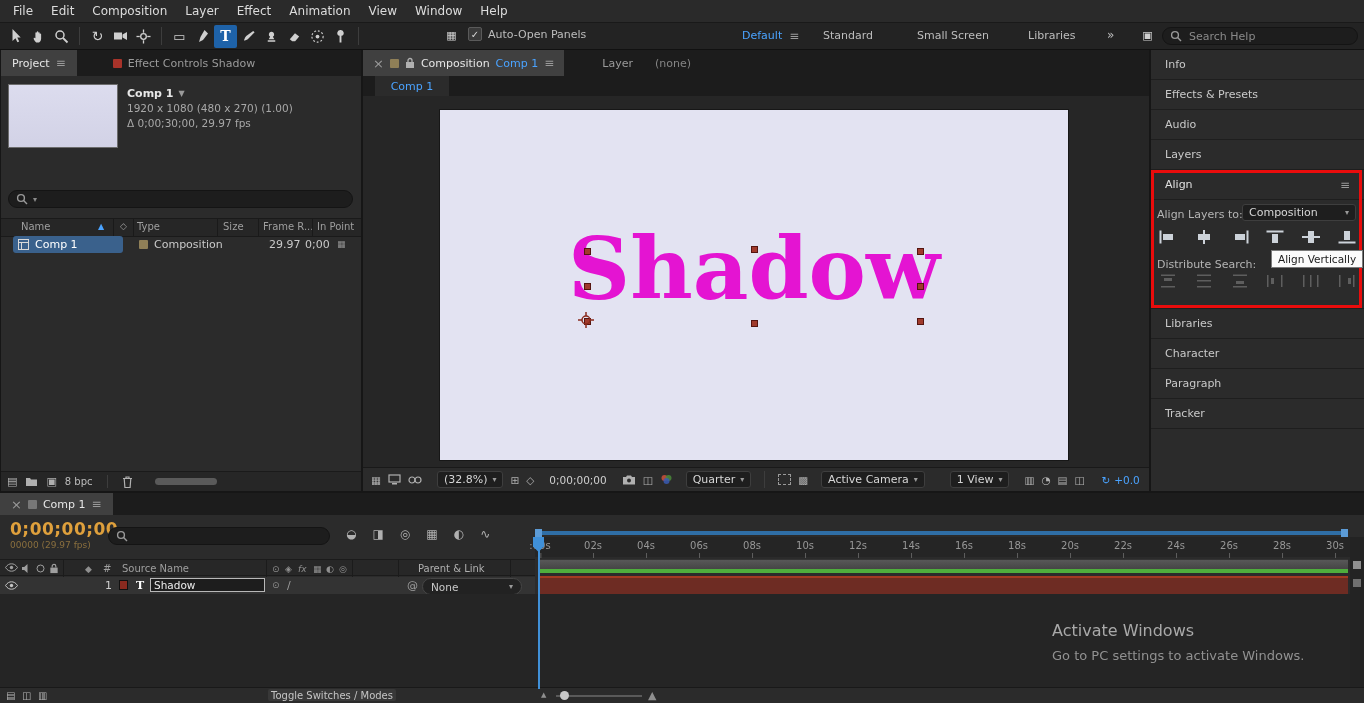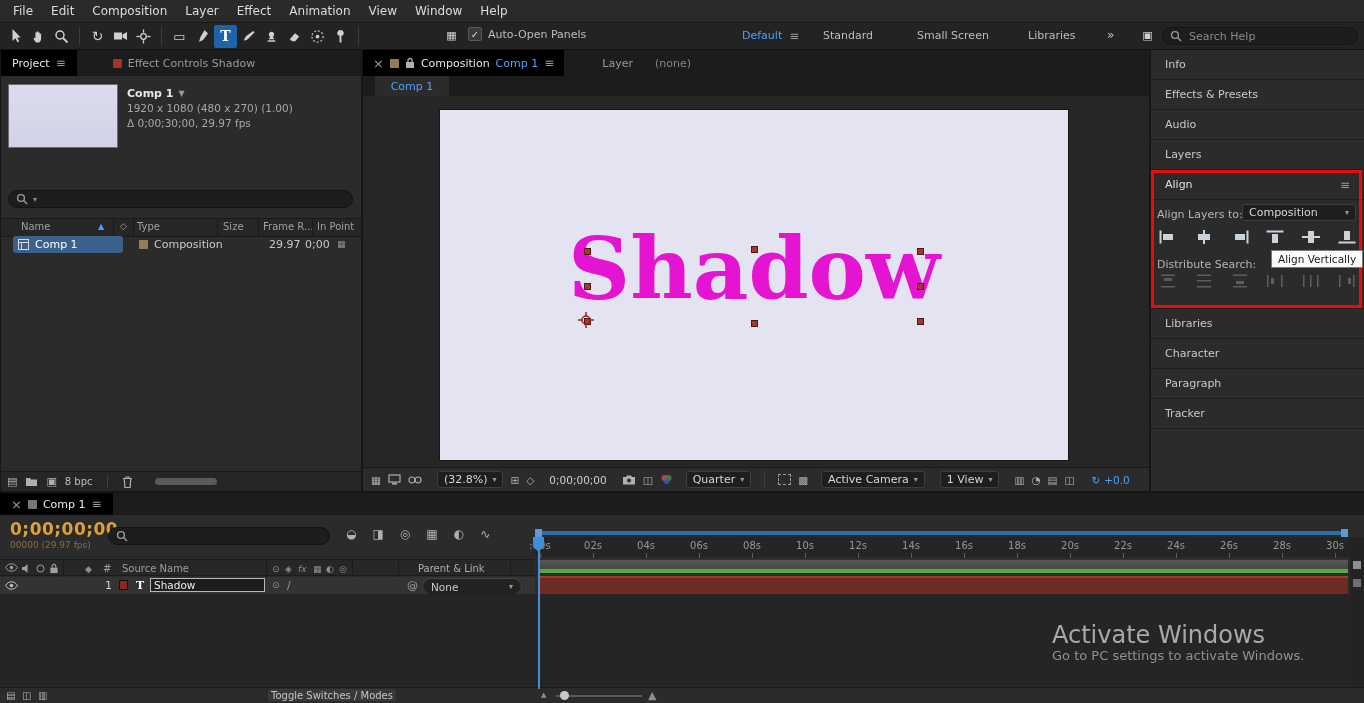--- a/index.html
+++ b/index.html
@@ -22,21 +22,21 @@
   .tool{width:23px;height:23px;display:flex;align-items:center;justify-content:center;color:#cfcfcf}
   .tool.active{background:#1e62a8;border-radius:2px}
   .wslabel{font-size:11px;color:#bdbdbd;cursor:default}
   .wslabel.sel{color:#4aa3ff}
   .checkbox{width:12px;height:12px;background:#3a3a3a;border:1px solid #5a5a5a;border-radius:2px;display:flex;align-items:center;justify-content:center;font-size:10px;color:#d8d8d8}
   .searchbox{display:flex;align-items:center;gap:5px;background:#1d1d1d;border:1px solid #141414;border-radius:9px;height:18px;padding:0 7px;box-sizing:border-box}
   .searchbox input{background:transparent;border:none;outline:none;color:#bdbdbd;font-size:11px;width:140px;font-family:inherit}
   .searchbox input::placeholder{color:#8a8a8a}
   
   .tabbar{position:absolute;left:0;top:0;right:0;height:26px;background:#1c1c1c;display:flex;align-items:center}
-  .tab-active{height:26px;display:flex;align-items:center;gap:6px;background:#000000;padding:0 11px;color:#e6e6e6}
+  .tab-active{height:26px;display:flex;align-items:center;gap:6px;background:#404040;padding:0 11px;color:#e6e6e6}
   .tab-inactive{display:flex;align-items:center;gap:6px;padding:0 12px;color:#9a9a9a}
   .hamb{color:#9a9a9a;font-size:12px}
   
   .dd{display:flex;align-items:center;gap:5px;background:#1e1e1e;border:1px solid #3e3e3e;border-radius:3px;padding:1px 6px;color:#d6d6d6;font-size:11px;white-space:nowrap}
   .dd .caret{font-size:8px;color:#9a9a9a}
   
   .sb-row{height:30px;display:flex;align-items:center;justify-content:space-between;padding:0 14px;border-bottom:1px solid #1e1e1e;background:#2b2b2b;color:#c9c9c9;box-sizing:border-box}
   .alignbtn{width:22px;height:18px;display:flex;align-items:center;justify-content:center}
   
   .handle{position:absolute;width:7px;height:7px;background:#a03a2c;border:1px solid #551510;box-sizing:border-box}
@@ -339,21 +339,21 @@
     </span>
     <span class="vsep"></span>
     <span class="ico">
         <span style="width:11px;height:9px;border:1px dashed #9a9a9a;display:block"></span>
       </span>
     <span class="ico">▩</span>
     <span class="dd" style="margin-left:6px">
       <span>Active Camera</span>
       <span class="caret">▾</span>
     </span>
-    <span class="dd" style="margin-left:8px">
+    <span class="dd" style="margin-left:18px">
       <span>1 View</span>
       <span class="caret">▾</span>
     </span>
     <span class="ico" style="margin-left:8px">▥</span>
     <span class="ico">◔</span>
     <span class="ico">▤</span>
     <span class="ico">◫</span>
     <span class="flex" style="margin-left:10px;gap:4px;color:#4aa3ff">
       <span>↻</span>
       <span>+0.0</span>
@@ -610,21 +610,21 @@
   <div class="abs" style="left:0;top:101px;right:0;bottom:15px;background:#252525"></div>
 
   <div class="abs" style="left:538px;top:44px;width:2px;height:152px;background:#4090d8;z-index:4"></div>
   <div class="abs" style="left:533px;top:44px;width:11px;height:15px;background:#4090d8;clip-path:polygon(0 0,100% 0,100% 62%,50% 100%,0 62%);z-index:4"></div>
 
   <div class="abs" style="left:1350px;top:44px;width:14px;bottom:15px;background:#232323">
     <span class="abs" style="left:3px;top:24px;width:8px;height:8px;background:#8f8f8f"></span>
     <span class="abs" style="left:3px;top:42px;width:8px;height:8px;background:#6f6f6f"></span>
   </div>
 
-  <div class="abs" style="left:1052px;top:128px;color:#a9a9a9;font-size:24px;z-index:3">Activate Windows</div>
+  <div class="abs" style="left:1052px;top:128px;color:#a9a9a9;font-size:16px;z-index:3">Activate Windows</div>
   <div class="abs" style="left:1052px;top:155px;color:#919191;font-size:13px;z-index:3">Go to PC settings to activate Windows.</div>
 
   <div class="abs" style="left:0;bottom:0;right:0;height:15px;background:#2b2b2b;border-top:1px solid #191919">
     <span class="abs ico" style="left:6px;top:2px;font-size:10px">▤</span>
     <span class="abs ico" style="left:22px;top:2px;font-size:10px">◫</span>
     <span class="abs ico" style="left:38px;top:2px;font-size:10px">▥</span>
     <span class="abs" style="left:268px;top:1px;width:128px;height:12px;background:#383838;border-radius:2px;display:flex;align-items:center;justify-content:center;font-size:10px;color:#c4c4c4">
       <span>Toggle Switches / Modes</span>
     </span>
     <span class="abs" style="left:541px;top:3px;font-size:7px;color:#8f8f8f">▲</span>

